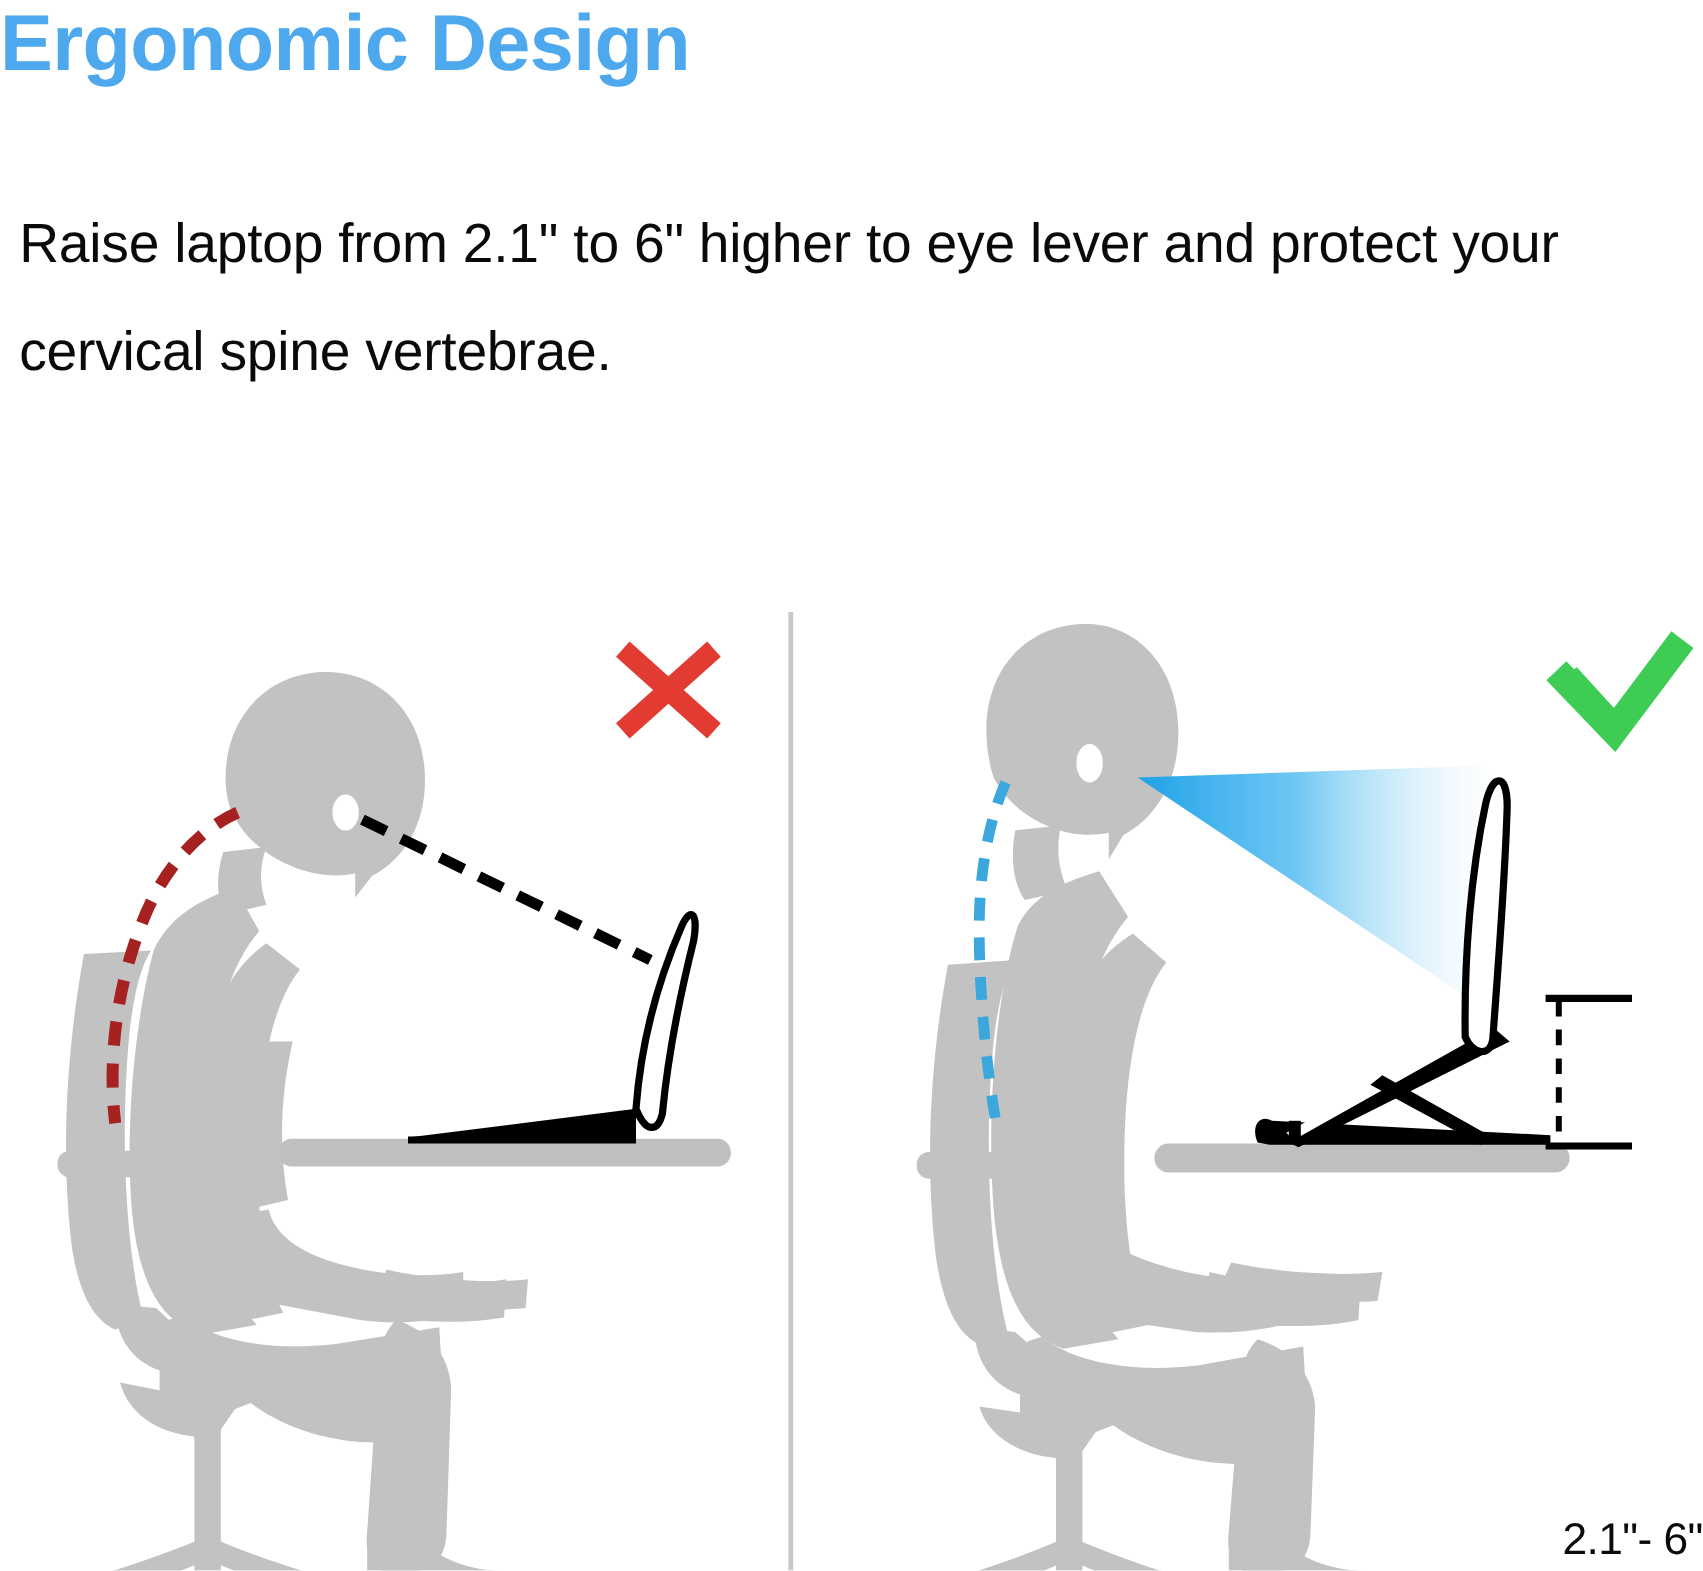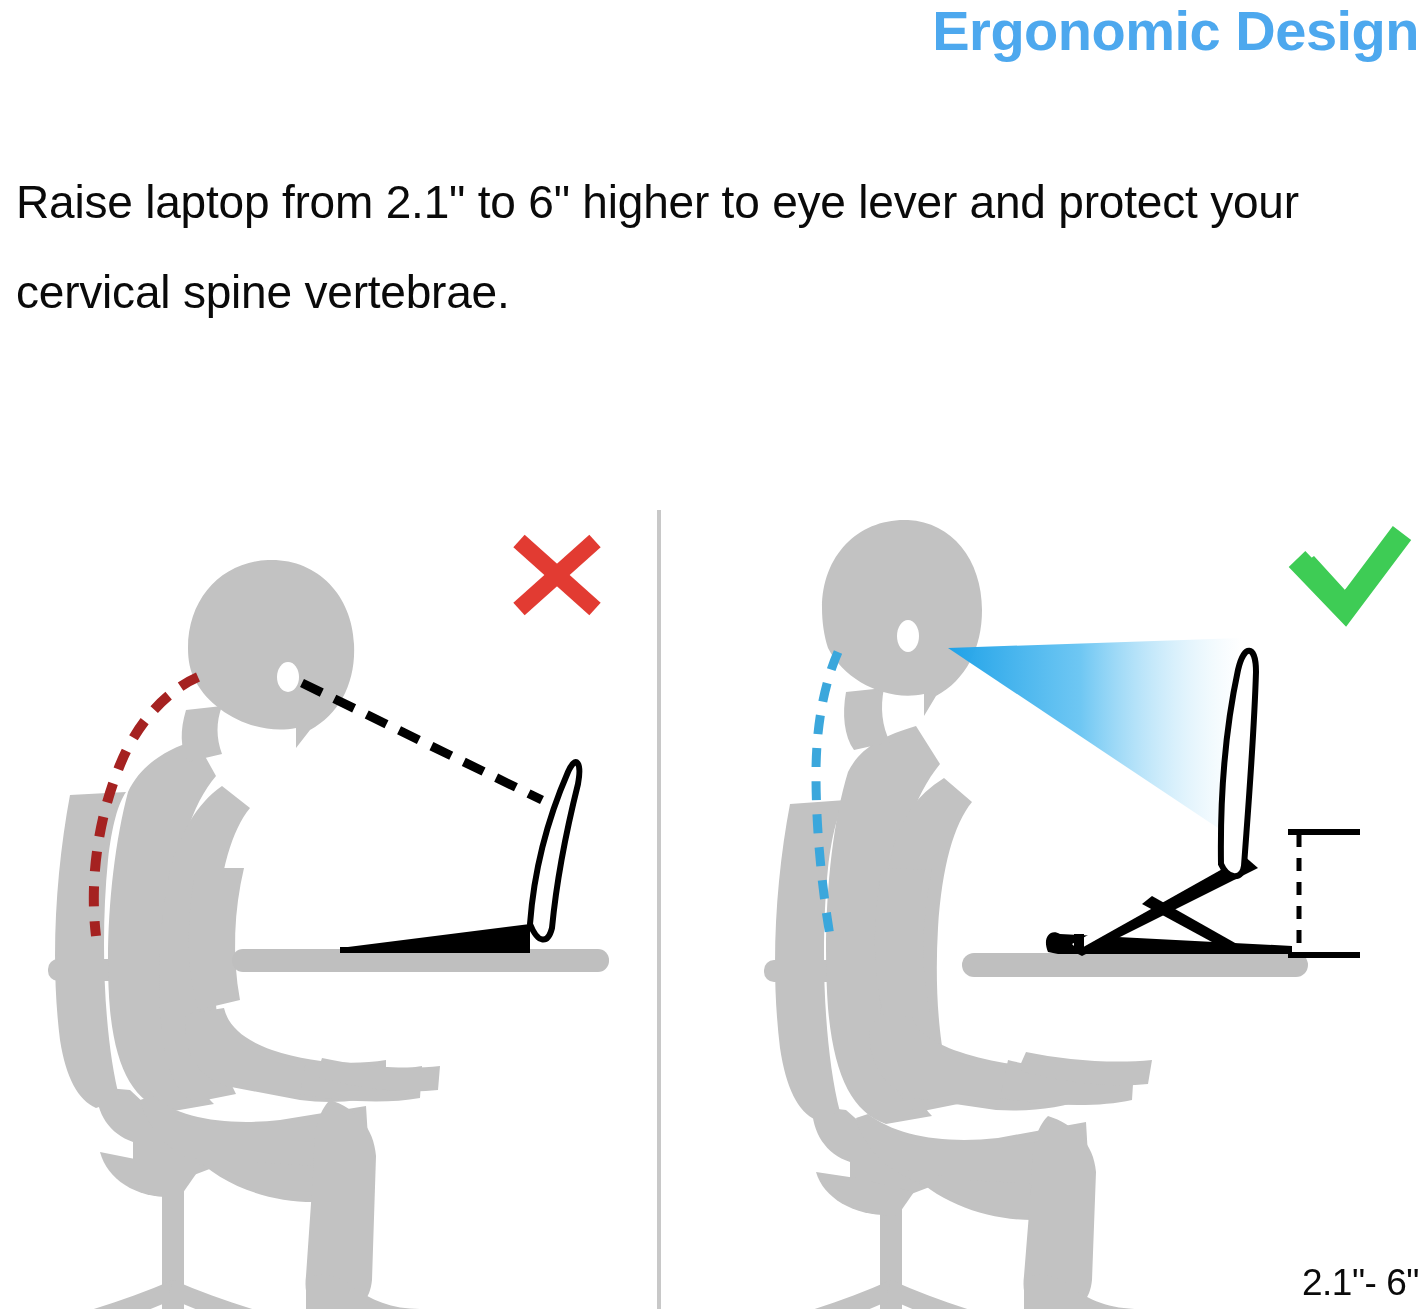--- a/index.html
+++ b/index.html
@@ -16,22 +16,22 @@
     width: 1419px;
     height: 1309px;
     background: #ffffff;
     overflow: hidden;
   }
   .title {
     position: absolute;
     left: 0;
     top: 2px;
     width: 1419px;
-    text-align: right;
-    font-size: 56px;
+    text-align: left;
+    font-size: 66px;
     font-weight: bold;
     color: #4DA8EE;
     letter-spacing: -0.5px;
     line-height: 1.02;
     white-space: nowrap;
   }
   .subtitle {
     position: absolute;
     left: 16px;
     top: 158px;

